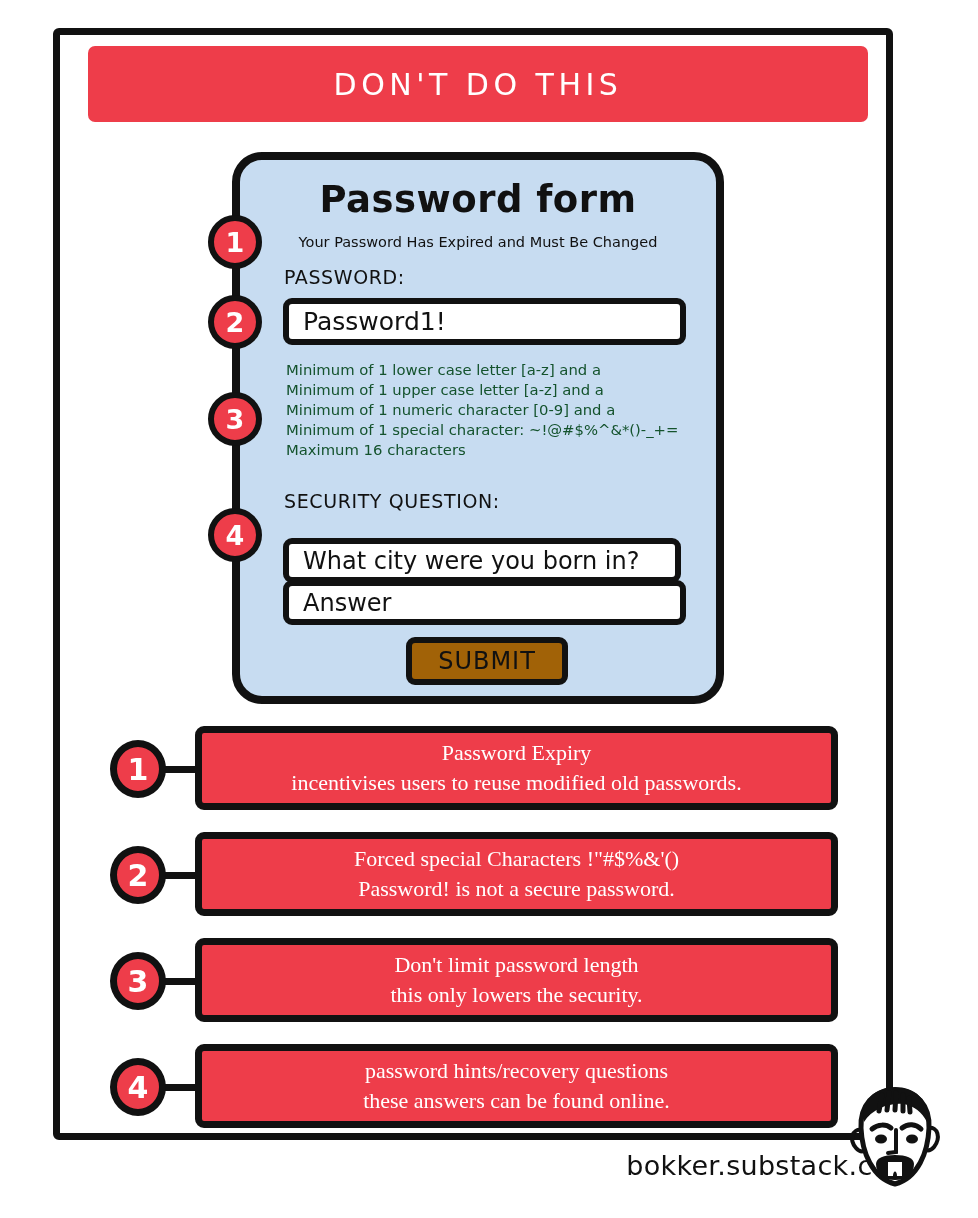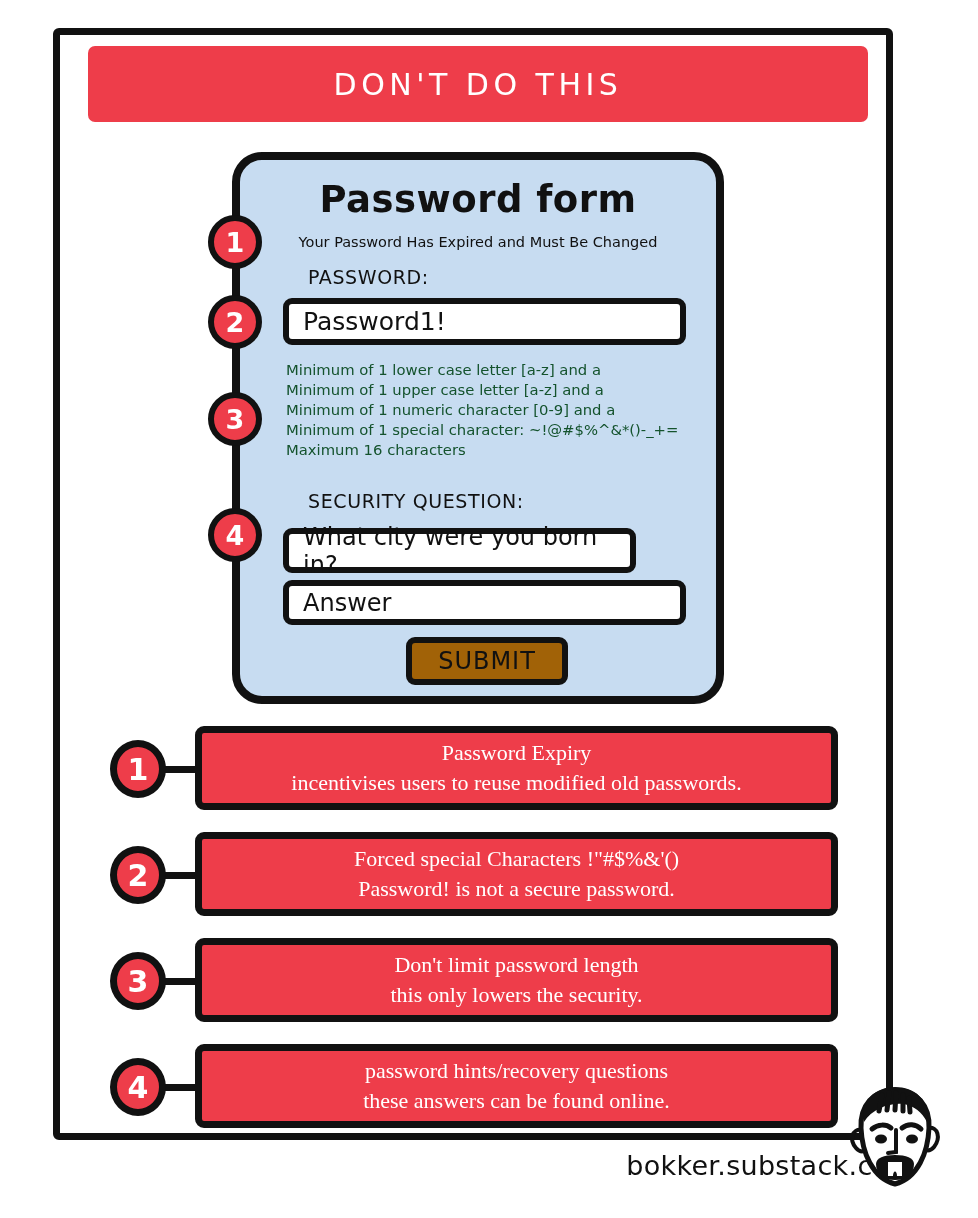--- a/index.html
+++ b/index.html
@@ -80,42 +80,41 @@
     width: 100%;
     text-align: center;
     font-size: 14.5px;
     color: #111111;
   }
   .field-label {
     position: absolute;
     font-size: 19px;
     color: #111111;
     letter-spacing: 0.6px;
-    margin-left: 24px;
   }
   .label-password { left: 44px; top: 106px; }
   .label-security { left: 44px; top: 330px; }
 
   .text-box {
     position: absolute;
     background: #ffffff;
     border: 6px solid #111111;
     border-radius: 9px;
     box-sizing: border-box;
     display: flex;
     align-items: center;
     padding-left: 14px;
     color: #111111;
   }
   .box-password {
     left: 43px; top: 138px; width: 403px; height: 47px;
     font-size: 25px;
   }
   .box-question {
-    left: 43px; top: 368px; width: 353px; height: 45px;
+    left: 43px; top: 378px; width: 398px; height: 45px;
     font-size: 24px;
   }
   .box-answer {
     left: 43px; top: 420px; width: 403px; height: 45px;
     font-size: 24px;
   }
 
   .rules {
     position: absolute;
     left: 46px;

